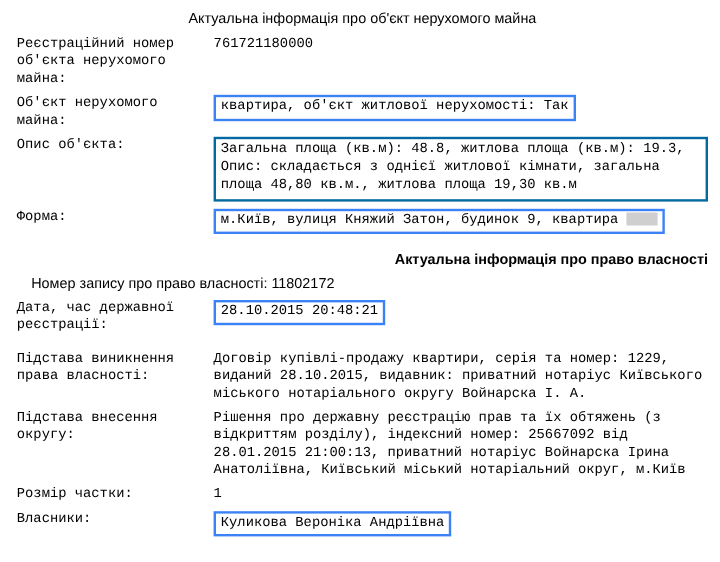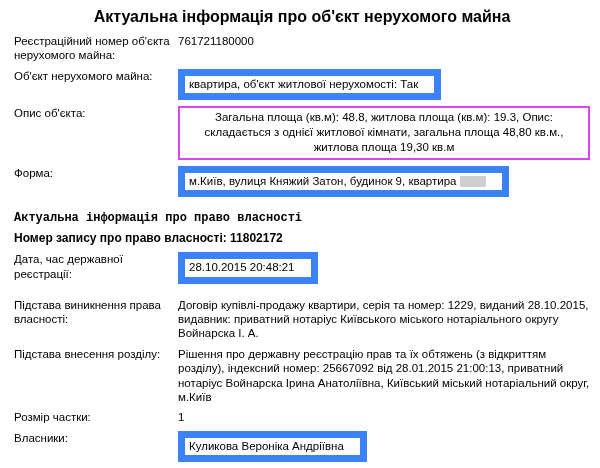--- a/index.html
+++ b/index.html
@@ -17,67 +17,66 @@
   }
   .page {
     position: relative;
     width: 600px;
     height: 468px;
     box-sizing: border-box;
     padding: 6px 10px 0 14px;
   }
   .section-title {
     text-align: center;
-    font-weight: bold;
-    font-size: 16px;
+    font-weight: normal;
+    font-size: 12px;
     margin: 2px 0 6px 0;
   }
   .section-title-2 {
-    text-align: left;
+    text-align: right;
     font-weight: bold;
     font-size: 12px;
     margin: 10px 0 6px 0;
-    font-family: Liberation Mono, monospace;
   }
   table.info {
     width: 100%;
     border-collapse: collapse;
     table-layout: fixed;
+    font-family: Liberation Mono, monospace;
   }
   table.info td {
     vertical-align: top;
     padding: 2px 0 4px 0;
     line-height: 1.25;
   }
   td.label {
     width: 164px;
     padding-right: 6px;
   }
   td.value {
     padding-left: 4px;
   }
   .record-no {
-    font-weight: bold;
+    font-weight: normal;
     font-size: 12px;
-    margin: 0 0 5px 0;
+    margin: 0 0 5px 12px;
   }
   .boxed {
     display: inline-block;
-    border: 7px solid #3b82f6;
-    padding: 1px 16px 2px 4px;
+    border: 2px solid #3b82f6;
+    padding: 1px 4px 2px 4px;
     box-sizing: border-box;
     line-height: 1.25;
   }
   .boxed-block {
     display: block;
-    border: 2px solid #d946ef;
+    border: 2px solid #0369a1;
     padding: 2px 4px 3px 4px;
     box-sizing: border-box;
     line-height: 1.3;
-    text-align: center;
   }
   .redact {
     display: inline-block;
     width: 26px;
     height: 11px;
     background: #cfcfcf;
     vertical-align: middle;
     border-radius: 1px;
   }
   .nowrap { white-space: nowrap; }
@@ -131,21 +130,21 @@
     </tr>
     <tr class="spacer-row">
           <td></td>
           <td></td>
         </tr>
     <tr>
       <td class="label">Підстава виникнення права власності:</td>
       <td class="value">Договір купівлі-продажу квартири, серія та номер: 1229, виданий 28.10.2015, видавник: приватний нотаріус Київського міського нотаріального округу Войнарска І. А.</td>
     </tr>
     <tr>
-      <td class="label">Підстава внесення розділу:</td>
+      <td class="label">Підстава внесення округу:</td>
       <td class="value">Рішення про державну реєстрацію прав та їх обтяжень (з відкриттям розділу), індексний номер: 25667092 від 28.01.2015 21:00:13, приватний нотаріус Войнарска Ірина Анатоліївна, Київський міський нотаріальний округ, м.Київ</td>
     </tr>
     <tr>
       <td class="label">Розмір частки:</td>
       <td class="value">1</td>
     </tr>
     <tr>
       <td class="label">Власники:</td>
       <td class="value">
         <span class="boxed nowrap">Куликова Вероніка Андріївна</span>

